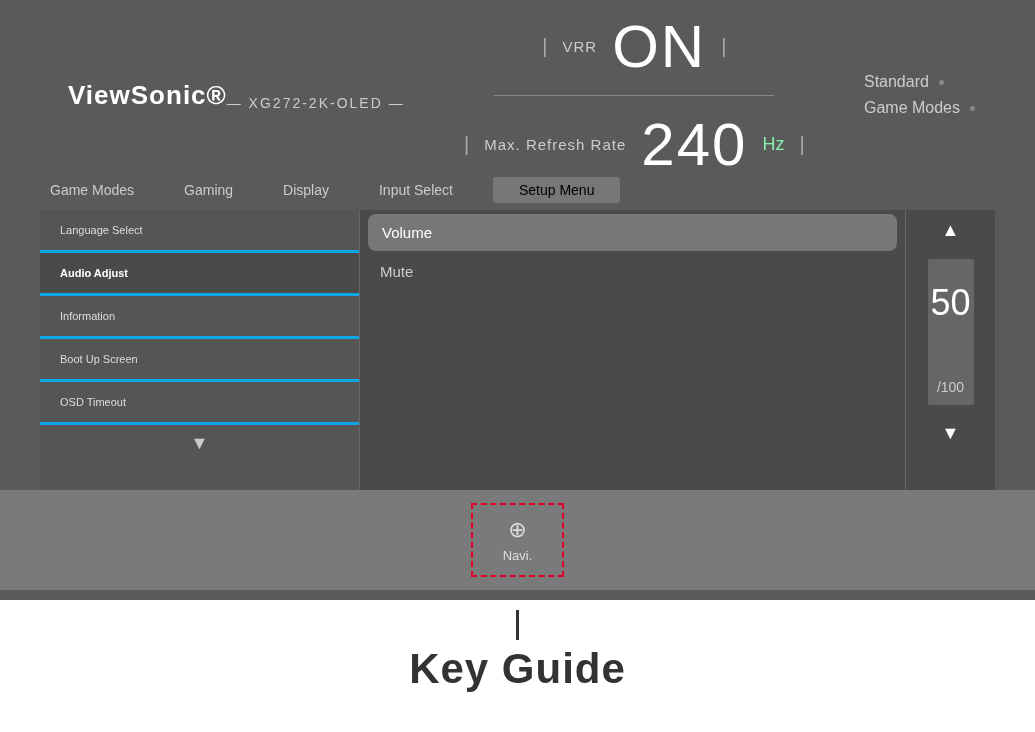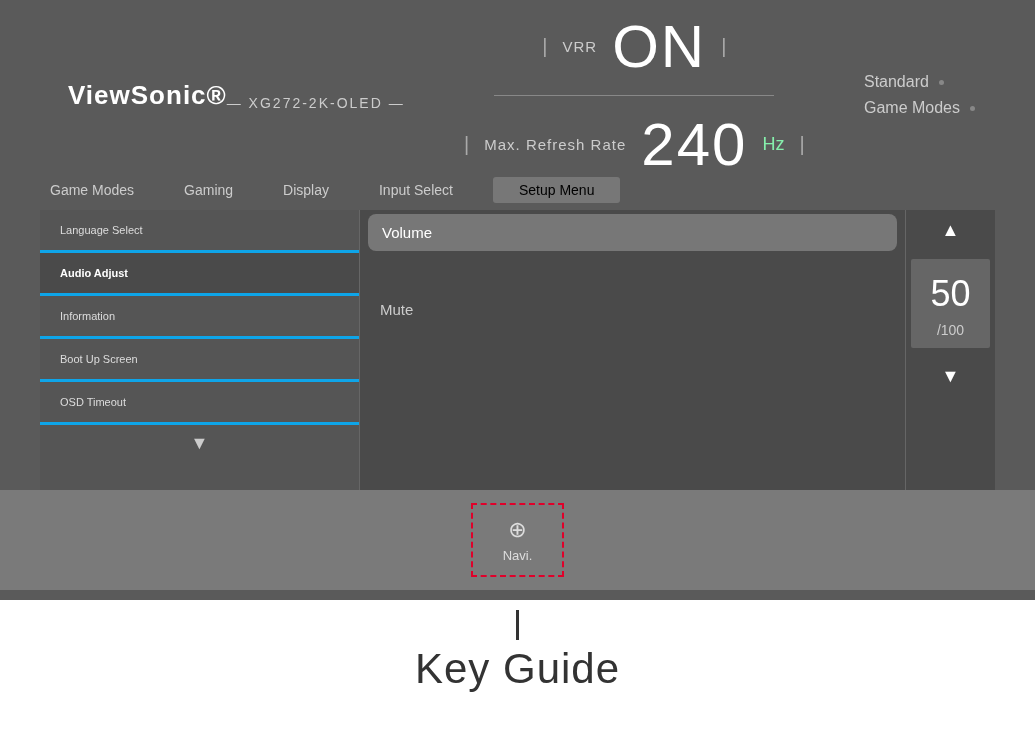--- a/index.html
+++ b/index.html
@@ -202,21 +202,20 @@
       color: #fff;
       border-radius: 8px;
       margin: 4px 8px;
       padding: 10px 14px;
     }
 
     .menu-right-item.mute-item {
       padding: 8px 20px;
       color: #ccc;
       font-size: 15px;
-      margin-top: 38px;
     }
 
     
     .slider-section {
       width: 90px;
       background: #4a4a4a;
       display: flex;
       flex-direction: column;
       align-items: center;
       border-left: 1px solid #666;
@@ -224,27 +223,28 @@
 
     .slider-arrow-up {
       color: #fff;
       font-size: 18px;
       padding: 10px;
       cursor: pointer;
     }
 
     .slider-value-box {
       background: #666;
-      width: 79px;
+      width: 46px;
       margin: 8px auto;
       display: flex;
       flex-direction: column;
       align-items: center;
-      padding: 14px 5px 10px 5px;
+      padding: 23px 5px 10px 5px;
       border-radius: 2px;
+      gap: 48px;
     }
 
     .slider-value {
       color: #fff;
       font-size: 36px;
       font-weight: 300;
     }
 
     .slider-max {
       color: #ccc;
@@ -317,21 +317,21 @@
 
     .key-guide-arrow {
       width: 3px;
       height: 30px;
       background: #333;
       margin-bottom: 5px;
     }
 
     .key-guide-text {
       font-size: 42px;
-      font-weight: normal;
+      font-weight: bold;
       color: #333;
       letter-spacing: 1px;
     }
 
     .right-dot {
       display: inline-block;
       width: 5px;
       height: 5px;
       background: #888;
       border-radius: 50%;

